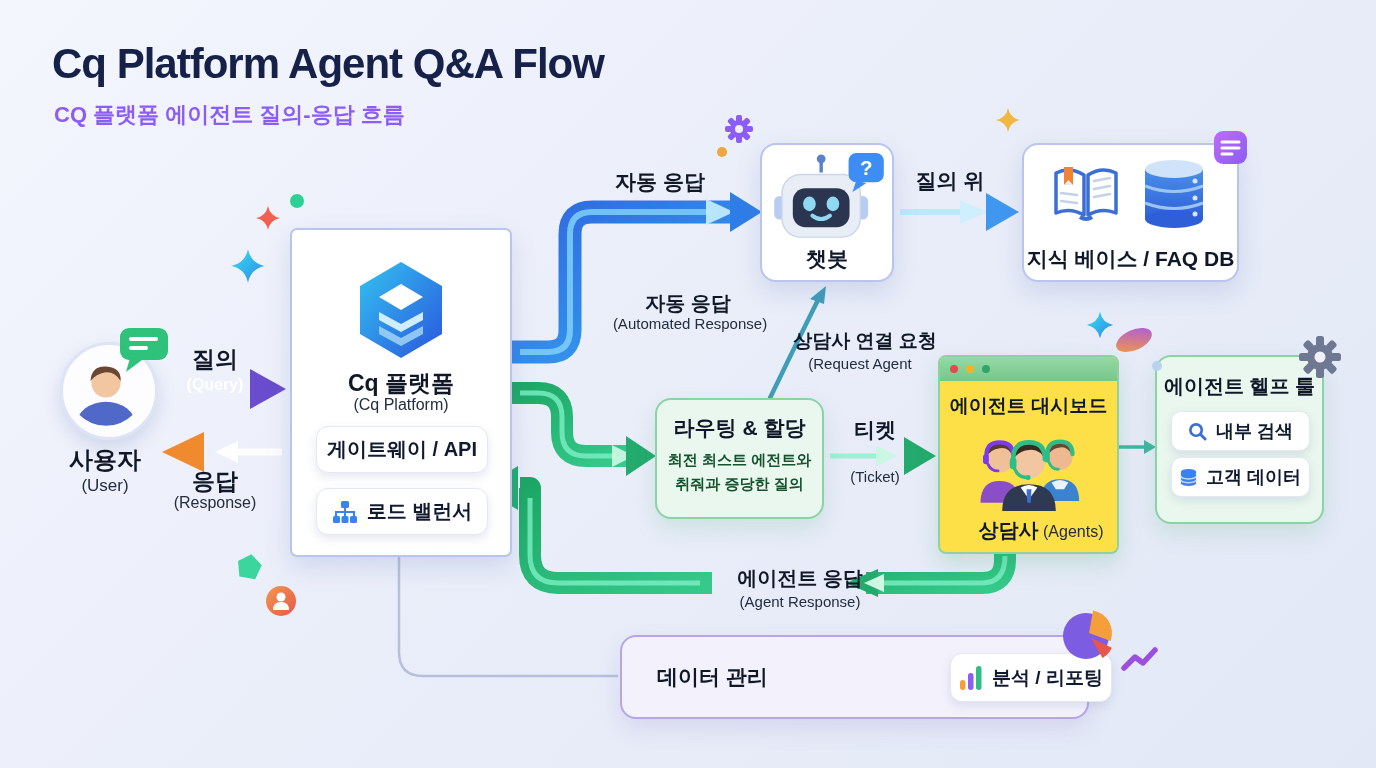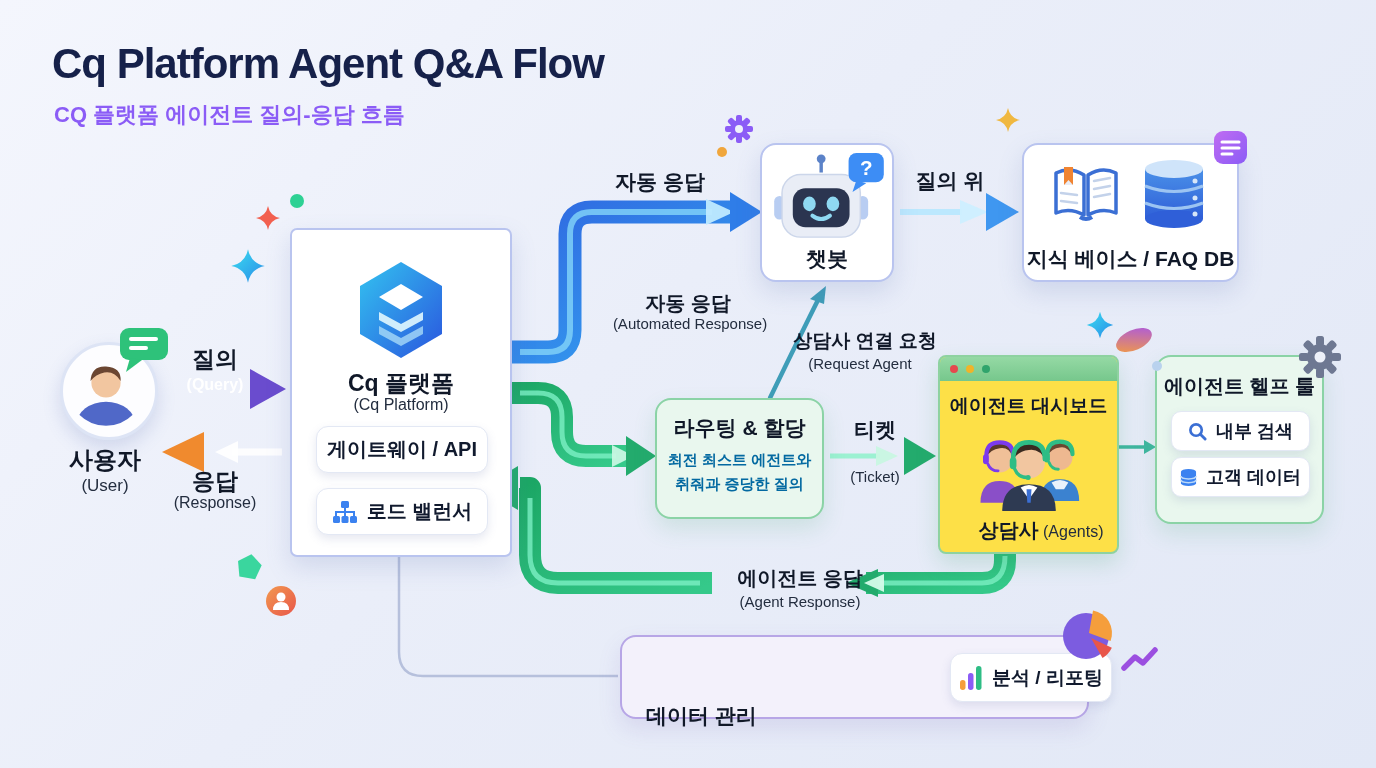--- a/index.html
+++ b/index.html
@@ -253,21 +253,21 @@
     <path d="M3 44 Q32 55 61 44" stroke="#9cc4f2" stroke-width="3" fill="none"></path>
     <circle cx="53" cy="22" r="2.5" fill="#d7e6f8"></circle>
       <circle cx="53" cy="39" r="2.5" fill="#d7e6f8"></circle>
       <circle cx="53" cy="55" r="2.5" fill="#d7e6f8"></circle>
   </svg>
   <div class="abs ctr klabel" style="left:0;top:100px;width:213px;font-size:21px;">지식 베이스 / FAQ DB</div>
 </div>
 
 <div class="abs mint layer2" style="left:655px;top:398px;width:165px;height:117px;border-radius:16px;">
   <div class="abs ctr klabel" style="left:0;top:14px;width:165px;font-size:21px;">라우팅 &amp; 할당</div>
-  <div class="abs ctr" style="left:0;top:48px;width:165px;font-size:15px;font-weight:600;color:#0369a1;line-height:24px;">
+  <div class="abs ctr" style="left:0;top:48px;width:165px;font-size:15px;font-weight:600;color:#14532d;line-height:24px;">
     <div>최전 최스트 에전트와</div>
     <div>취줘과 증당한 질의</div>
   </div>
 </div>
 
 <div class="abs layer2" style="left:938px;top:355px;width:177px;height:195px;border-radius:8px;background:#fde047;border:2px solid #8ed2a0;box-shadow:0 10px 22px rgba(60,160,110,.2);overflow:hidden;">
   <div class="abs" style="left:0;top:0;width:177px;height:24px;background:linear-gradient(180deg,#95d9a4,#76c78c);">
     <span class="dot" style="left:10px;top:8px;width:8px;height:8px;background:#e5484d;"></span>
     <span class="dot" style="left:26px;top:8px;width:8px;height:8px;background:#f0b429;"></span>
     <span class="dot" style="left:42px;top:8px;width:8px;height:8px;background:#30a46c;"></span>
@@ -325,21 +325,21 @@
     <svg width="17" height="19" viewBox="0 0 18 20">
       <ellipse cx="9" cy="4" rx="8" ry="3" fill="#3b82f0"></ellipse>
       <path d="M1 4 V16 A8 3 0 0 0 17 16 V4" fill="#3b82f0"></path>
       <path d="M1 8.5 A8 3 0 0 0 17 8.5 M1 12.5 A8 3 0 0 0 17 12.5" stroke="#bcd9f7" stroke-width="1.6" fill="none"></path>
     </svg>
     <span>고객 데이터</span>
   </div>
 </div>
 
 <div class="abs lav layer2" style="left:620px;top:635px;width:465px;height:80px;border-radius:16px;">
-  <div class="abs klabel" style="left:24px;top:26px;font-size:21px;margin-top:39px;">데이터 관리</div>
+  <div class="abs klabel" style="left:35px;top:26px;font-size:21px;">데이터 관리</div>
   <div class="pill" style="left:328px;top:16px;width:160px;height:47px;font-size:19px;">
     <svg width="24" height="26" viewBox="0 0 24 26">
       <rect x="1" y="15" width="5.5" height="10" rx="2.7" fill="#f59e3c"></rect>
       <rect x="9" y="8" width="5.5" height="17" rx="2.7" fill="#8b5cf6"></rect>
       <rect x="17" y="1" width="5.5" height="24" rx="2.7" fill="#2ebd85"></rect>
     </svg>
     <span>분석 / 리포팅</span>
   </div>
 </div>
 

